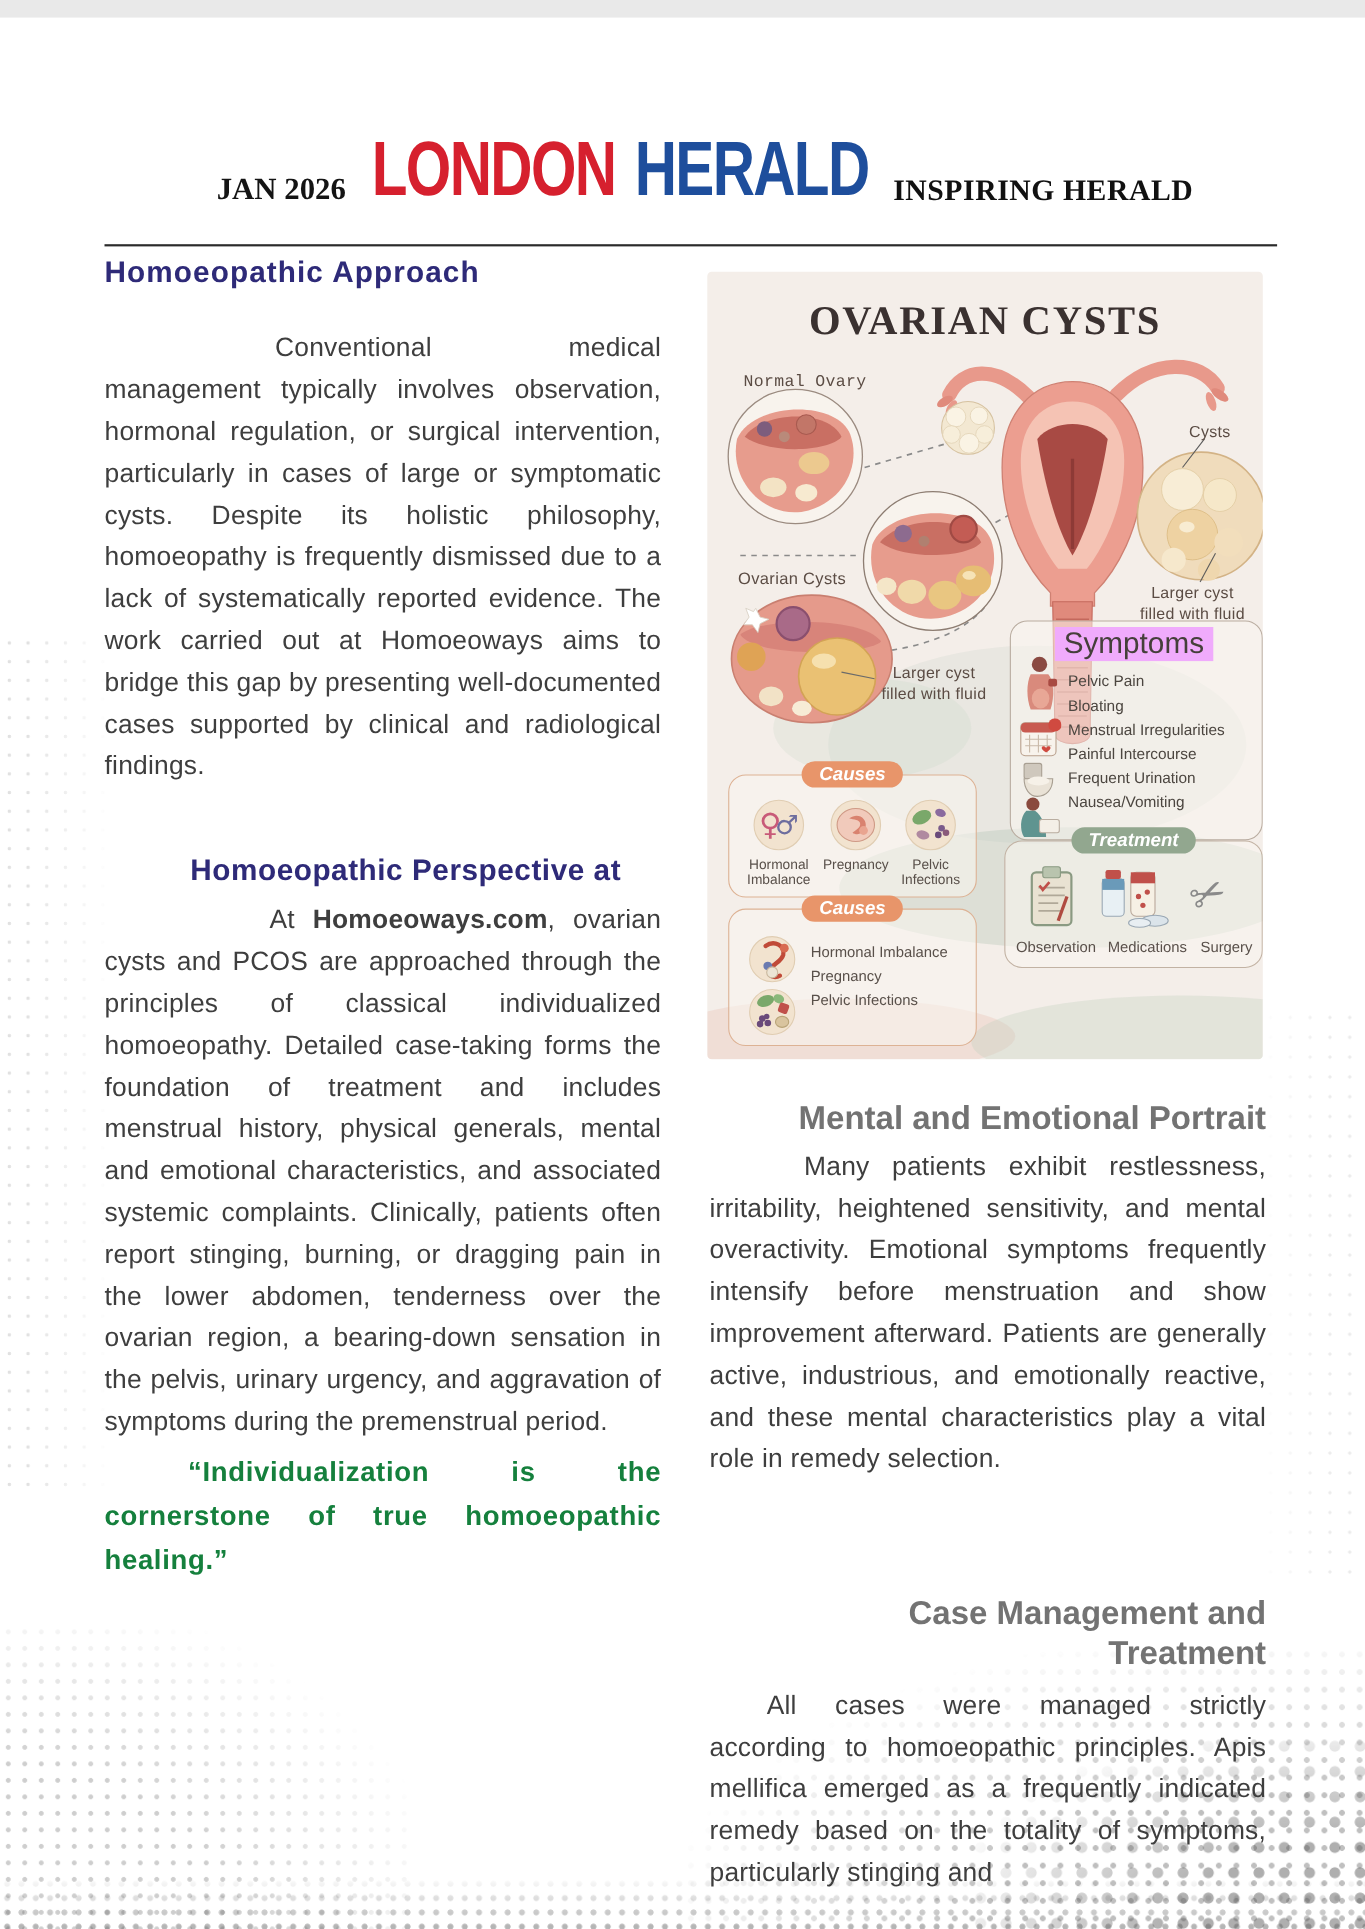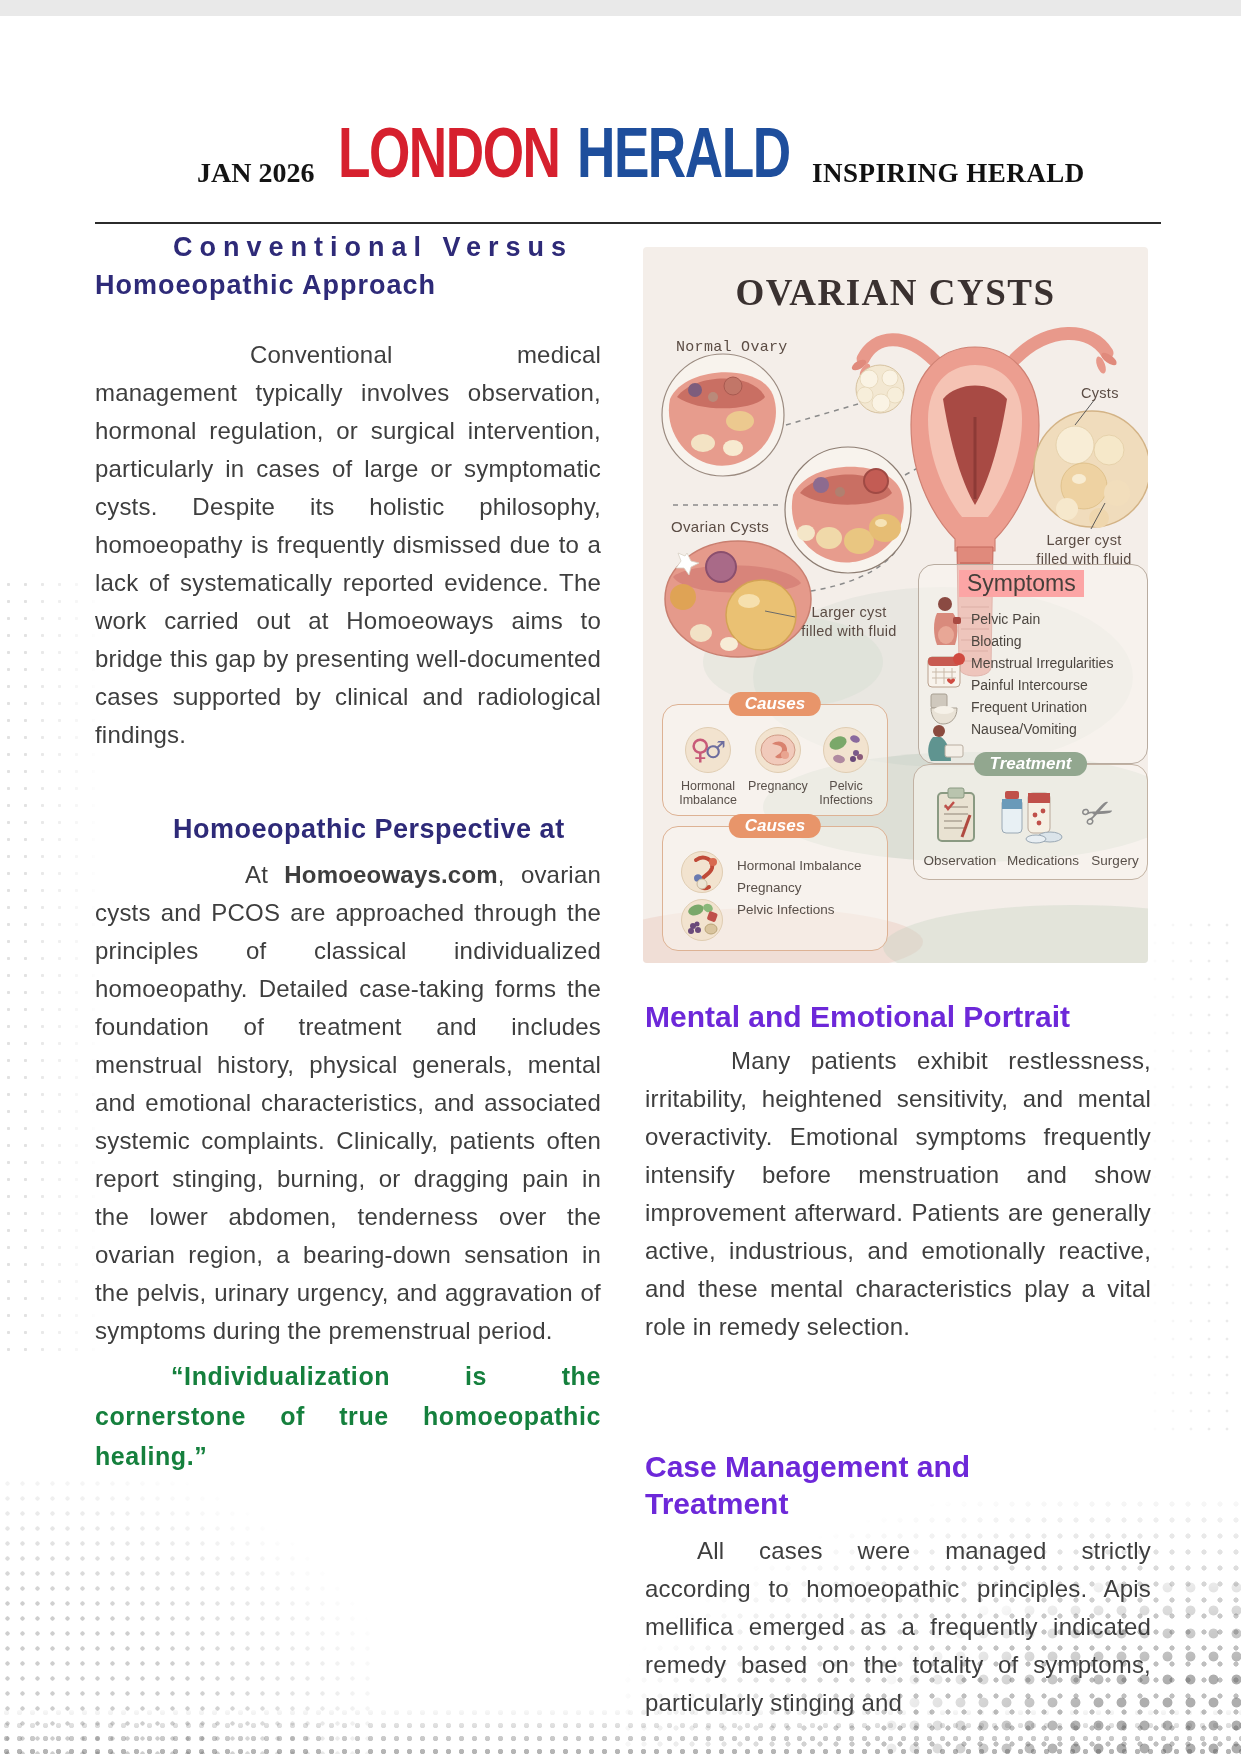--- a/index.html
+++ b/index.html
@@ -30,21 +30,21 @@
   .h2l2 { letter-spacing:.5px; }
   .h1blk { margin-bottom:32px; }
   .h2blk { margin-bottom:8px; }
   .bodyp { font-size:24px; line-height:38px; text-align:justify; letter-spacing:.2px; }
   .ind155 { text-indent:155px; margin-bottom:56px; }
   .ind150 { text-indent:150px; }
   .quote { margin-top:6px; font-size:25px; line-height:40px; font-weight:bold;
            color:#15803d; text-align:justify; text-indent:76px;
            letter-spacing:.6px; }
 
-  .rc-h { color:#6d28d9; font-weight:bold; font-size:30px; text-align:left; }
+  .rc-h { color:#737373; font-weight:bold; font-size:30px; text-align:right; }
   .mental-h { left:645px; top:984px;  width:506px; }
   .mental-p { left:645px; top:1026px; width:506px; color:#3e3e3e; text-indent:86px; }
   .case-h   { left:645px; top:1432px; width:506px; line-height:37px; }
   .case-p   { left:645px; top:1516px; width:506px; color:#3e3e3e; text-indent:52px; }
 
   
   .card { left:643px; top:231px; width:505px; height:716px; background:#f4eee9;
           border-radius:4px; overflow:hidden; }
   .ig-title { left:0; top:24px; width:505px; text-align:center;
               font-family:"Liberation Serif", serif; font-weight:bold; font-size:37px;
@@ -60,22 +60,22 @@
 
   .ig-box { position:absolute; border:1.5px solid #c4b3a4; border-radius:16px;
             background:rgba(250,246,241,.55); }
   .pill { position:absolute; top:-13px; left:50%; transform:translateX(-50%);
           color:#fff; font-weight:bold; font-style:italic; font-size:17px;
           text-align:center; border-radius:14px; padding:2px 16px; white-space:nowrap; }
   .pill-causes { background:#e8956a; }
   .pill-treat  { background:#92a78f; }
 
   .box-sym { left:275px; top:317px; width:230px; height:200px; border-color:#b9aca0; }
-  .sym-title { position:absolute; left:40px; top:5px; font-size:23px; color:#453f3a;
-               background:#fca5a5; padding:0 8px; }
+  .sym-title { position:absolute; left:40px; top:5px; font-size:27px; color:#453f3a;
+               background:#f0abfc; padding:0 8px; }
   .sym-rows { position:absolute; left:52px; top:43px; }
   .sym-row { height:22px; line-height:22px; font-size:14px; color:#4c4640;
              white-space:nowrap; }
   .sym-ic { position:absolute; }
 
   .box-c1 { left:19px; top:457px; width:226px; height:112px; border-color:#ddb294; }
   .c1-ic { position:absolute; top:22px; width:46px; height:46px; border-radius:50%;
            background:#f2e3cf; border:1px solid #e0cdb2; display:flex;
            align-items:center; justify-content:center; overflow:hidden; }
   .c1-lab { position:absolute; top:74px; width:74px; text-align:center; font-size:12.5px;
@@ -142,21 +142,20 @@
   <div class="ht ht-bottom"></div>
 
   <div class="abs m-date">JAN 2026</div>
   <div class="abs mast mast-red">LONDON</div>
   <div class="abs mast mast-blue">HERALD</div>
   <div class="abs m-tagline">INSPIRING HERALD</div>
   <div class="abs m-rule"></div>
 
   <div class="abs col-left">
     <div class="hd h1blk">
-      <div class="h1l1">Conventional Versus</div>
       <div class="h1l2">Homoeopathic Approach</div>
     </div>
     <p class="bodyp ind155">Conventional medical management typically involves observation, hormonal regulation, or surgical intervention, particularly in cases of large or symptomatic cysts. Despite its holistic philosophy, homoeopathy is frequently dismissed due to a lack of systematically reported evidence. The work carried out at Homoeoways aims to bridge this gap by presenting well-documented cases supported by clinical and radiological findings.</p>
     <div class="hd h2blk">
       <div class="h2l1">Homoeopathic Perspective at</div>
     </div>
     <p class="bodyp ind150"><span>At </span><b>Homoeoways.com</b><span>, ovarian cysts and PCOS are approached through the principles of classical individualized homoeopathy. Detailed case-taking forms the foundation of treatment and includes menstrual history, physical generals, mental and emotional characteristics, and associated systemic complaints. Clinically, patients often report stinging, burning, or dragging pain in the lower abdomen, tenderness over the ovarian region, a bearing-down sensation in the pelvis, urinary urgency, and aggravation of symptoms during the premenstrual period.</span></p>
     <p class="quote">“Individualization is the cornerstone of true homoeopathic healing.”</p>
   </div>
 

